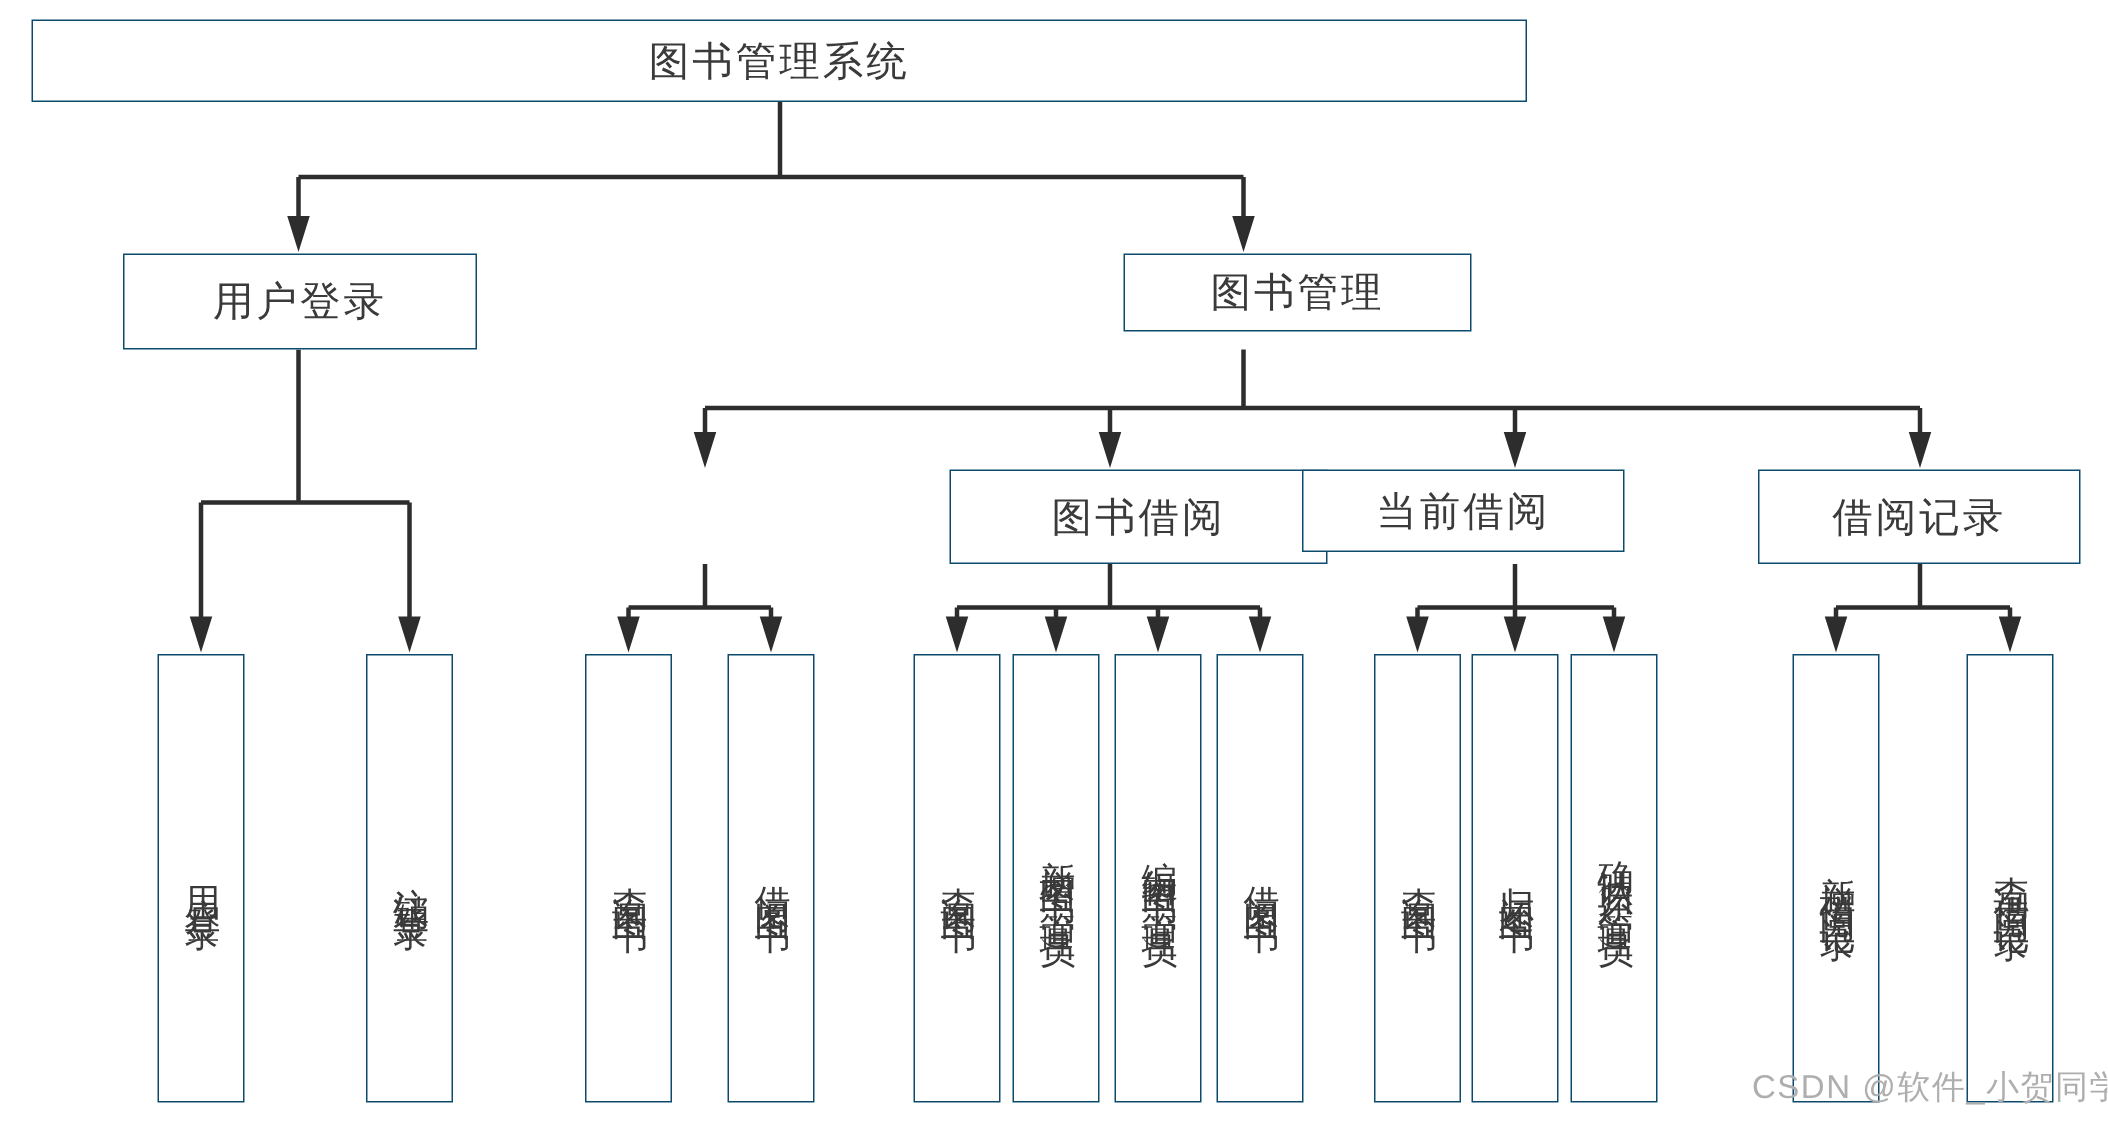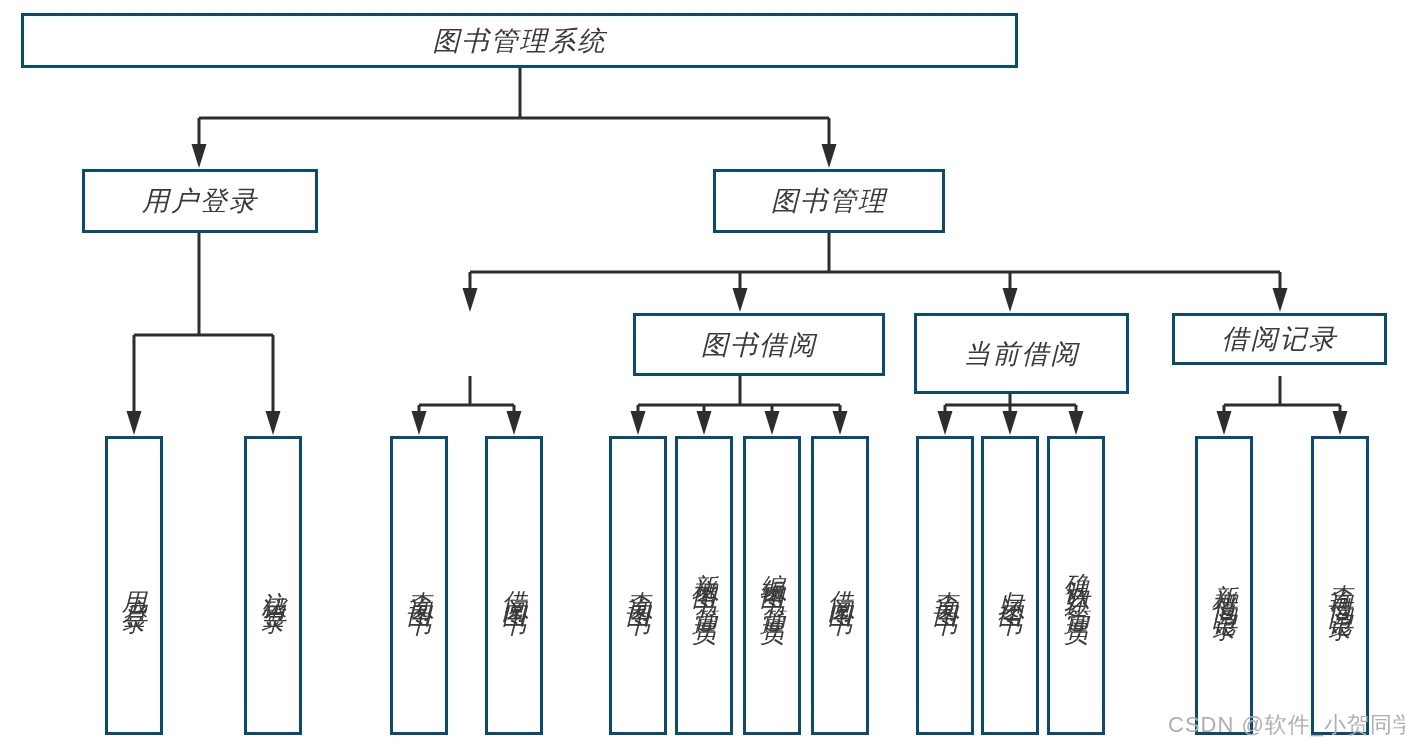--- a/index.html
+++ b/index.html
@@ -20,26 +20,25 @@
     left: 0;
     top: 0;
     width: 1405px;
     height: 747px;
     z-index: 1;
   }
   .node {
     position: absolute;
     box-sizing: border-box;
     background: #ffffff;
-    border: 3px solid #0c4a6e;
+    border: 1px solid #0c4a6e;
     display: flex;
     align-items: center;
     justify-content: center;
     z-index: 2;
-    font-style: italic;
   }
   .node span {
     color: #3a3a3a;
     white-space: nowrap;
   }
   .hbox span {
     font-size: 27px;
     letter-spacing: 2px;
   }
   .vbox span {
@@ -94,31 +93,31 @@
              M1332.5,411 L1347.5,411 L1340,435 Z"></path>
   </svg>
 
   <div class="node hbox" style="left:21px;top:13px;width:997px;height:55px">
     <span>图书管理系统</span>
   </div>
 
   <div class="node hbox" style="left:82px;top:169px;width:236px;height:64px">
     <span>用户登录</span>
   </div>
-  <div class="node hbox" style="left:713px;top:169px;width:232px;height:64px">
+  <div class="node hbox" style="left:749px;top:169px;width:232px;height:52px">
     <span>图书管理</span>
   </div>
 
   <div class="node hbox" style="left:633px;top:313px;width:252px;height:63px">
     <span>图书借阅</span>
   </div>
-  <div class="node hbox" style="left:914px;top:313px;width:215px;height:81px">
+  <div class="node hbox" style="left:868px;top:313px;width:215px;height:55px">
     <span>当前借阅</span>
   </div>
-  <div class="node hbox" style="left:1172px;top:313px;width:215px;height:52px">
+  <div class="node hbox" style="left:1172px;top:313px;width:215px;height:63px">
     <span>借阅记录</span>
   </div>
 
   <div class="node vbox" style="left:105px;top:436px;width:58px;height:299px">
     <span>用户登录</span>
   </div>
   <div class="node vbox" style="left:244px;top:436px;width:58px;height:299px">
     <span>注销登录</span>
   </div>
 

